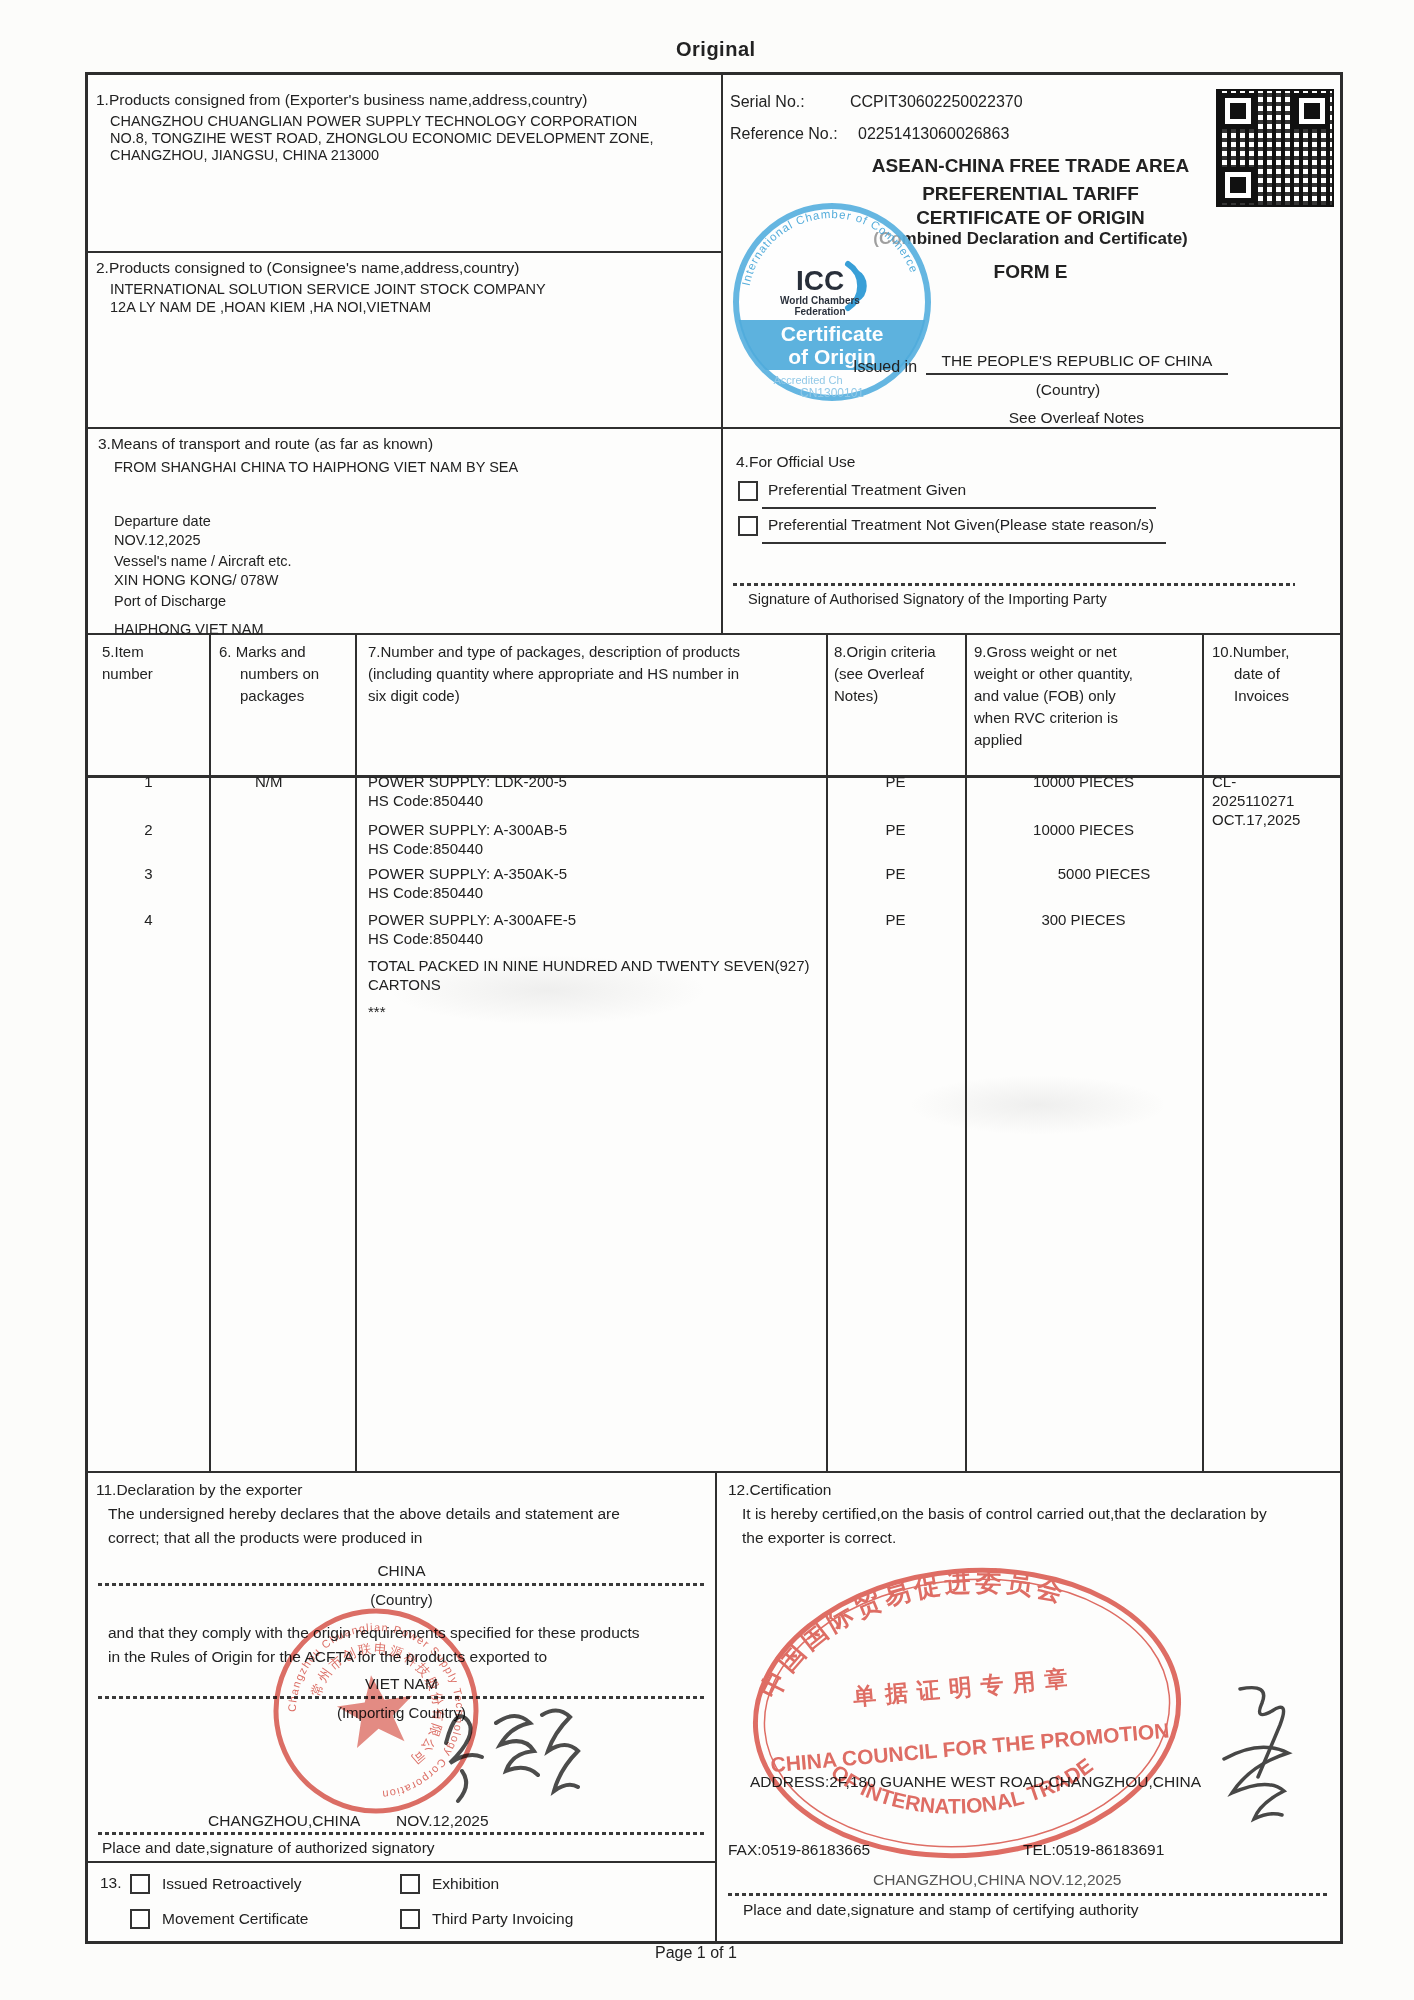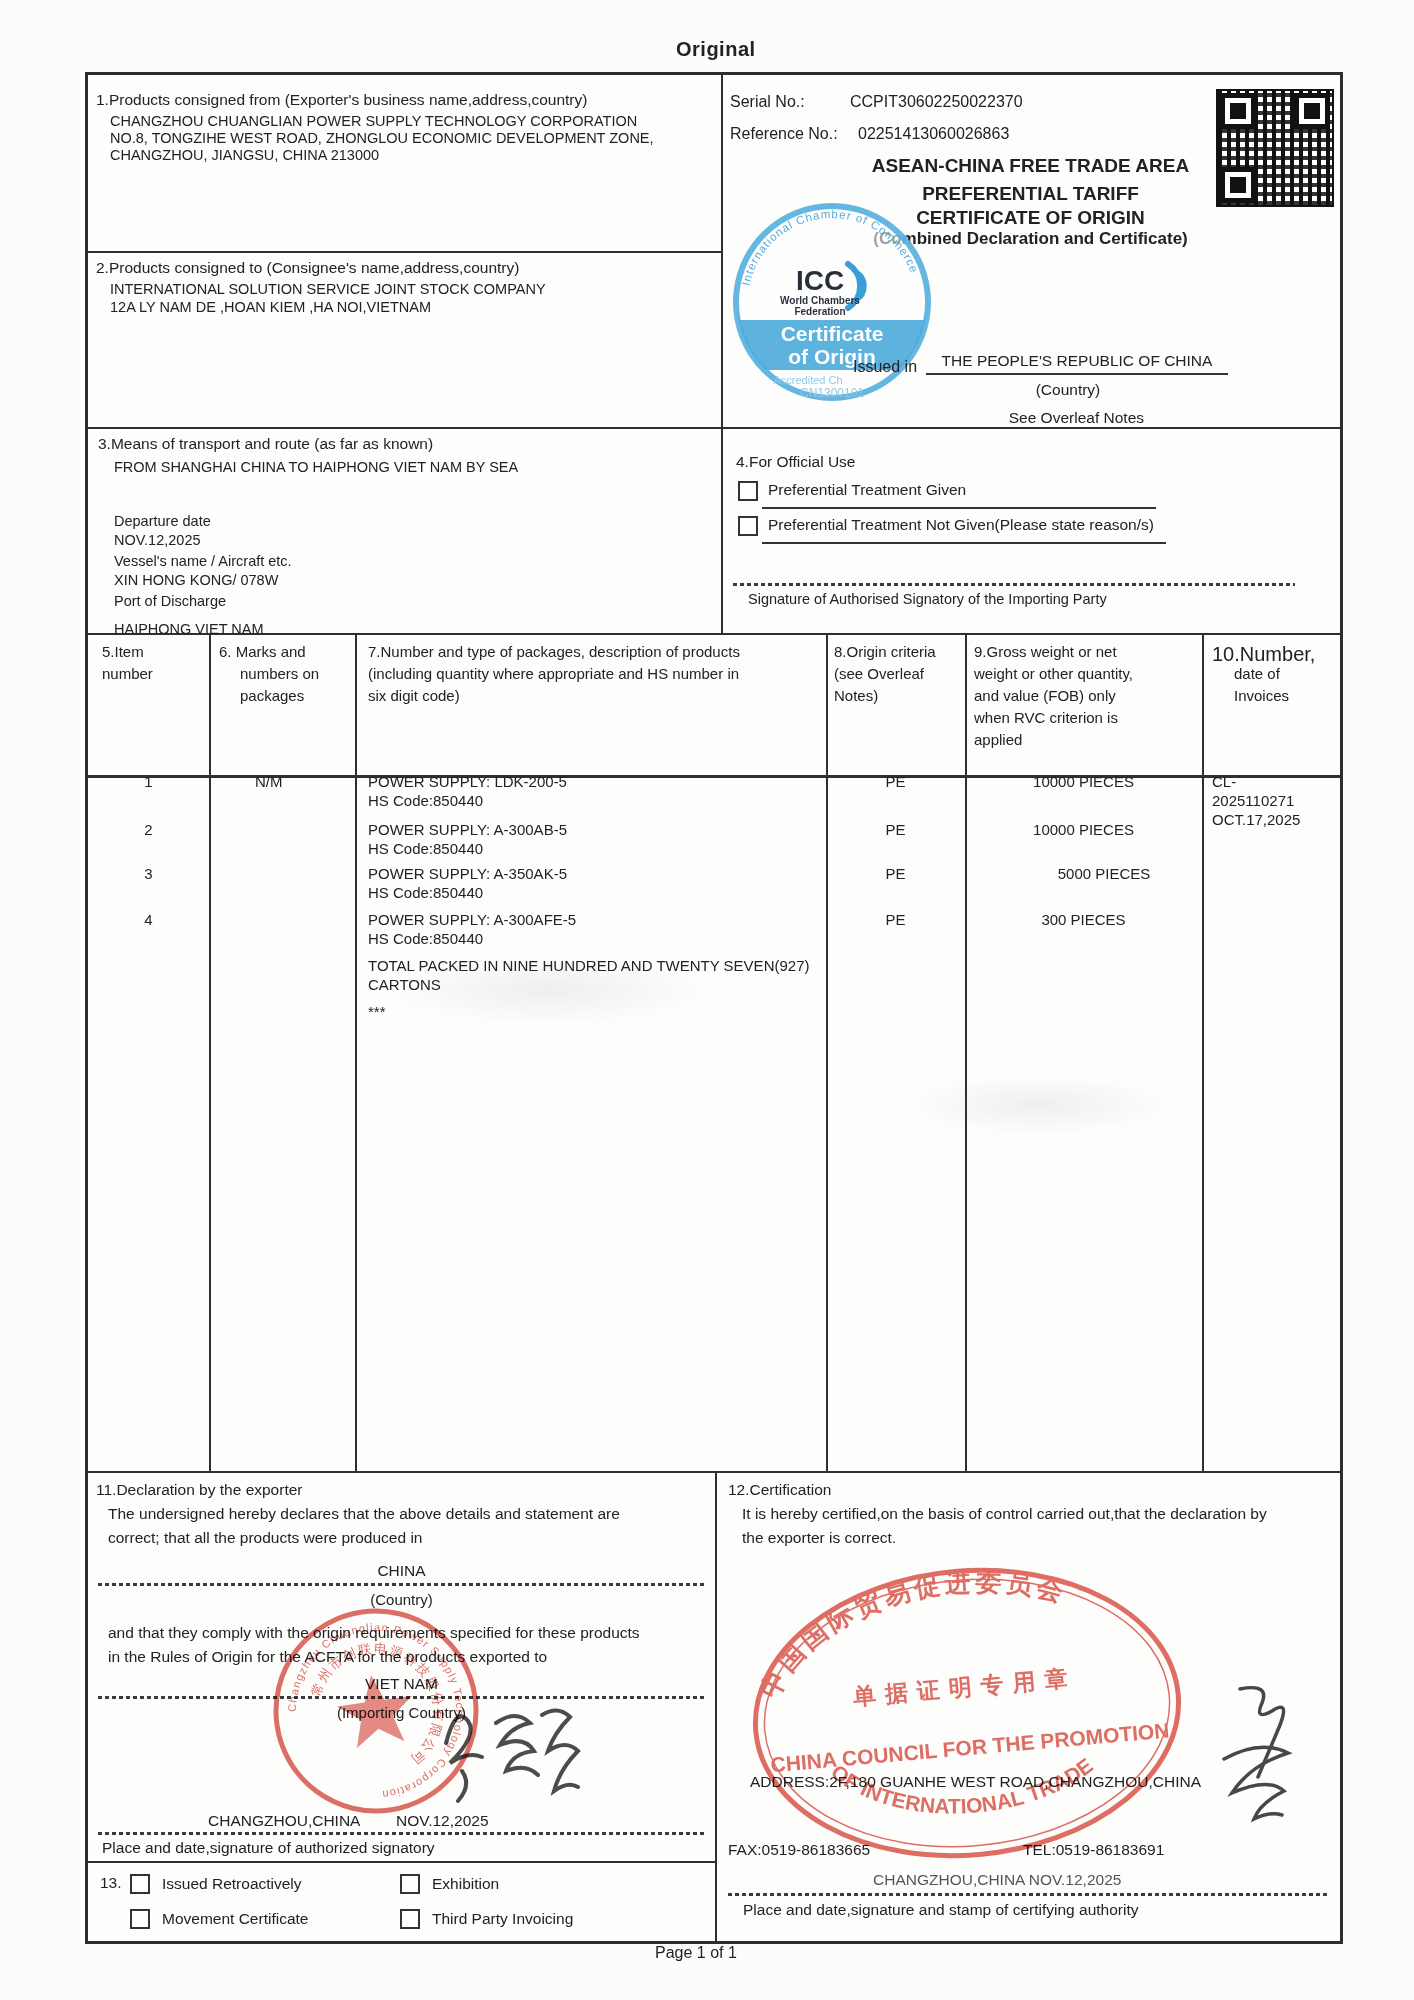--- a/index.html
+++ b/index.html
@@ -59,20 +59,21 @@
 
     <div class="t" style="left:642px;top:18px;font-size:16px;">Serial No.:</div>
     <div class="t" style="left:762px;top:18px;font-size:16px;">CCPIT30602250022370</div>
     <div class="t" style="left:642px;top:50px;font-size:16px;">Reference No.:</div>
     <div class="t" style="left:770px;top:50px;font-size:16px;">02251413060026863</div>
 
     <div class="t b ctr" style="left:633px;top:80px;width:619px;font-size:19px;">ASEAN-CHINA FREE TRADE AREA</div>
     <div class="t b ctr" style="left:633px;top:108px;width:619px;font-size:19px;">PREFERENTIAL TARIFF</div>
     <div class="t b ctr" style="left:633px;top:132px;width:619px;font-size:19px;">CERTIFICATE OF ORIGIN</div>
     <div class="t b ctr" style="left:633px;top:154px;width:619px;font-size:17px;">(Combined Declaration and Certificate)</div>
+    <div class="t b ctr" style="left:633px;top:186px;width:619px;font-size:19px;">FORM E</div>
 
     <div class="qr">
       <div class="finder" style="left:2px;top:2px;"></div>
       <div class="finder" style="right:2px;top:2px;"></div>
       <div class="finder" style="left:2px;bottom:2px;"></div>
     </div>
 
     <svg style="position:absolute;left:640px;top:123px;opacity:.95;" width="208" height="208" viewBox="0 0 208 208">
       <defs>
         <path id="iccTop" d="M104,104 m-84,0 a84,84 0 1 1 168,0"></path>
@@ -133,21 +134,21 @@
     <div class="t" style="left:280px;top:590px;font-size:15px;">(including quantity where appropriate and HS number in</div>
     <div class="t" style="left:280px;top:612px;font-size:15px;">six digit code)</div>
     <div class="t" style="left:746px;top:568px;font-size:15px;">8.Origin criteria</div>
     <div class="t" style="left:746px;top:590px;font-size:15px;">(see Overleaf</div>
     <div class="t" style="left:746px;top:612px;font-size:15px;">Notes)</div>
     <div class="t" style="left:886px;top:568px;font-size:15px;">9.Gross weight or net</div>
     <div class="t" style="left:886px;top:590px;font-size:15px;">weight or other quantity,</div>
     <div class="t" style="left:886px;top:612px;font-size:15px;">and value (FOB) only</div>
     <div class="t" style="left:886px;top:634px;font-size:15px;">when RVC criterion is</div>
     <div class="t" style="left:886px;top:656px;font-size:15px;">applied</div>
-    <div class="t" style="left:1124px;top:568px;font-size:20px;">10.Number,</div>
+    <div class="t" style="left:1124px;top:568px;font-size:15px;">10.Number,</div>
     <div class="t" style="left:1146px;top:590px;font-size:15px;">date of</div>
     <div class="t" style="left:1146px;top:612px;font-size:15px;">Invoices</div>
 
     <div class="t ctr" style="left:0;top:698px;width:121px;font-size:15px;">1</div>
     <div class="t" style="left:131px;top:698px;font-size:15px;margin-left:36px;">N/M</div>
     <div class="t" style="left:280px;top:698px;font-size:15px;">POWER SUPPLY: LDK-200-5</div>
     <div class="t" style="left:280px;top:717px;font-size:15px;">HS Code:850440</div>
     <div class="t ctr" style="left:738px;top:698px;width:139px;font-size:15px;">PE</div>
     <div class="t ctr" style="left:877px;top:698px;width:237px;font-size:15px;">10000 PIECES</div>
     <div class="t" style="left:1124px;top:698px;font-size:15px;">CL-</div>

